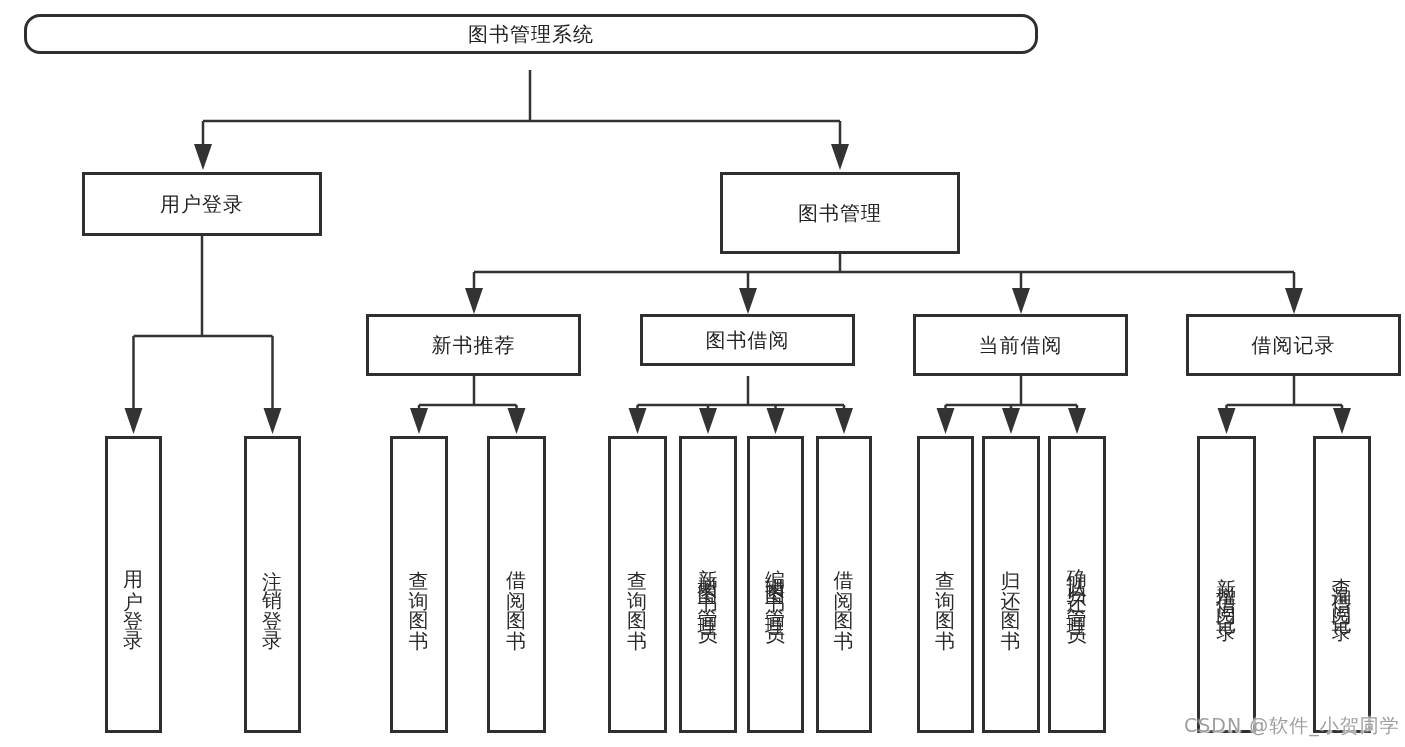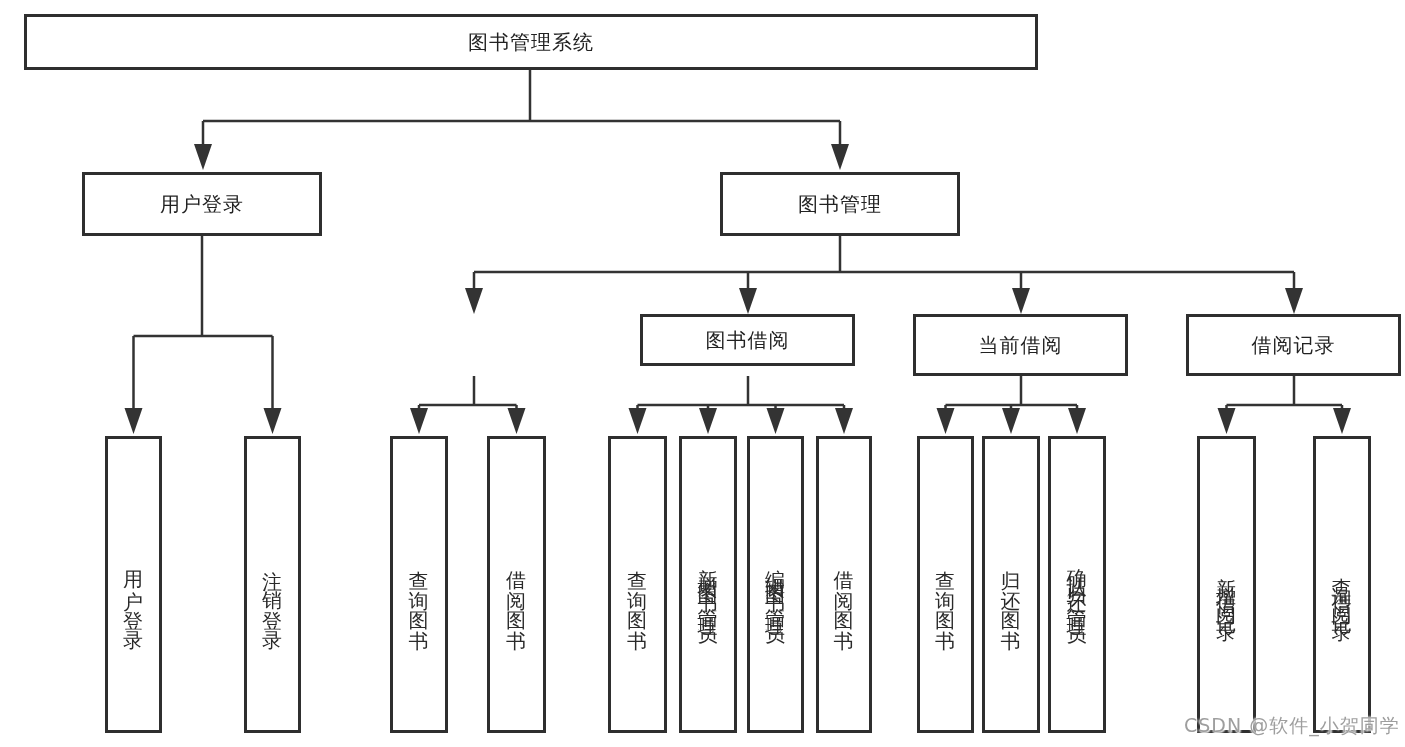--- a/index.html
+++ b/index.html
@@ -105,31 +105,34 @@
       <line x1="1011" y1="405" x2="1011" y2="416" stroke="#333333" stroke-width="2.5"></line>
       <polygon points="1002,408 1020,408 1011,434" fill="#333333"></polygon>
       <line x1="1077" y1="405" x2="1077" y2="416" stroke="#333333" stroke-width="2.5"></line>
       <polygon points="1068,408 1086,408 1077,434" fill="#333333"></polygon>
       <line x1="1226.5" y1="405" x2="1226.5" y2="416" stroke="#333333" stroke-width="2.5"></line>
       <polygon points="1217.5,408 1235.5,408 1226.5,434" fill="#333333"></polygon>
       <line x1="1342" y1="405" x2="1342" y2="416" stroke="#333333" stroke-width="2.5"></line>
       <polygon points="1333,408 1351,408 1342,434" fill="#333333"></polygon>
     </svg>
 
-  <div class="node hbox" style="left:24px; top:14px; width:1014px; height:56px;">
+  <div class="node hbox" style="left:24px; top:14px; width:1014px; height:40px;border-radius:16px;">
     <span>图书管理系统</span>
   </div>
 
   <div class="node hbox" style="left:82px; top:172px; width:240px; height:64px;">
     <span>用户登录</span>
   </div>
-  <div class="node hbox" style="left:720px; top:172px; width:240px; height:64px;">
+  <div class="node hbox" style="left:720px; top:172px; width:240px; height:82px;">
     <span>图书管理</span>
   </div>
 
+  <div class="node hbox" style="left:366px; top:314px; width:215px; height:62px;">
+    <span>新书推荐</span>
+  </div>
   <div class="node hbox" style="left:640px; top:314px; width:215px; height:52px;">
     <span>图书借阅</span>
   </div>
   <div class="node hbox" style="left:1186px; top:314px; width:215px; height:62px;">
     <span>借阅记录</span>
   </div>
   <div class="node hbox" style="left:913px; top:314px; width:215px; height:62px;">
     <span>当前借阅</span>
   </div>
 

